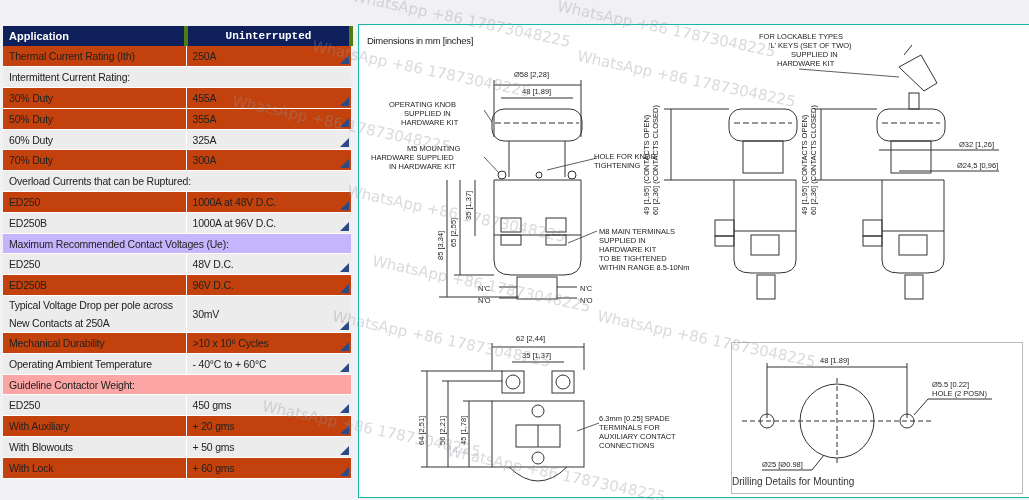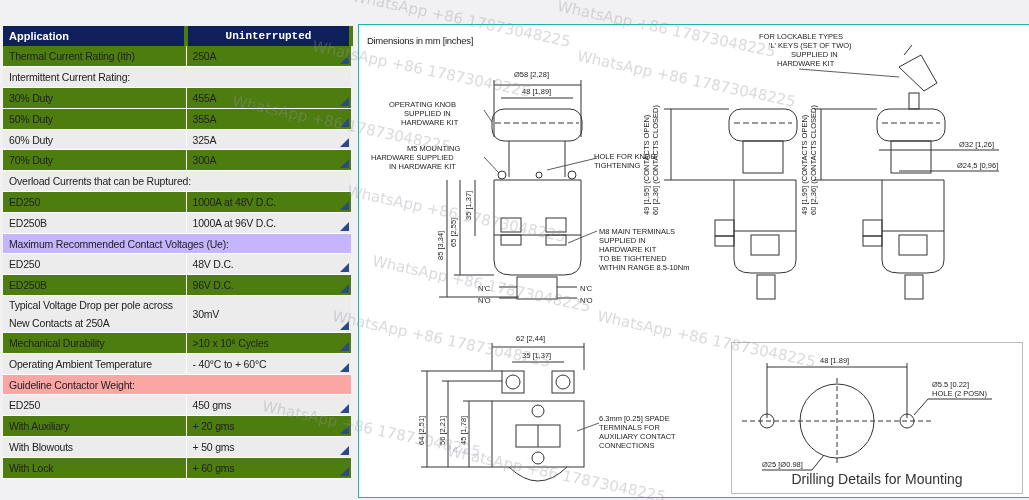--- a/index.html
+++ b/index.html
@@ -4,34 +4,34 @@
 <style>
   * { box-sizing: border-box; margin: 0; padding: 0; }
   html, body { width: 1029px; height: 500px; overflow: hidden; background: #f1f1f3; font-family: "Liberation Sans", sans-serif; }
   .page { position: relative; width: 1029px; height: 500px; }
 
   
   .spec-table { position: absolute; left: 3px; top: 26px; width: 350px; border-collapse: collapse; font-size: 10.5px; color: #222; }
   .spec-table th { background: #0f1f5c; color: #fff; text-align: left; height: 20px; padding: 0 6px; font-size: 11px; font-weight: bold; border-right: 4px solid #4d7c0f; }
   .spec-table th.val { text-align: center; font-family: Liberation Mono, monospace; }
   .spec-table td { height: 20.8px; padding: 0 6px; border-bottom: 1px solid #fff; position: relative; letter-spacing: -0.2px; }
-  .spec-table tr.odd td { background: #4d7c0f; }
+  .spec-table tr.odd td { background: #c2410c; }
   .spec-table tr.even td { background: #ececec; }
   .spec-table td.label { width: 183px; border-right: 1px solid #fff; }
   .spec-table td.value { text-align: left; }
   .spec-table td.section { background: #e8e8e8; }
   .spec-table tr.tall td { height: 26px; line-height: 18px; }
   .corner { position: absolute; right: 2px; bottom: 2px; width: 0; height: 0; border-left: 9px solid transparent; border-bottom: 9px solid #2c4a86; }
 
   
   .drawing { position: absolute; left: 358px; top: 24px; width: 766px; height: 474px; background: #fff; border: 1px solid #14b8a6; }
   .drawing svg { position: absolute; left: 0; top: 0; }
   .dim-title { position: absolute; left: 8px; top: 10px; font-size: 9.5px; color: #222; letter-spacing: -0.3px; }
   .drill-box { position: absolute; left: 372px; top: 317px; width: 292px; height: 152px; border: 1px solid #bbb; }
-  .drill-caption { position: absolute; left: 0; width: 100%; bottom: 6px; text-align: center; font-size: 14px; color: #333; }
+  .drill-caption { position: absolute; left: 0; width: 100%; bottom: 6px; font-size: 10px; color: #333; }
 
   .watermark { position: absolute; font-size: 15px; color: rgba(150,150,160,0.35); transform: rotate(12deg); white-space: nowrap; pointer-events: none; font-family: "DejaVu Sans", sans-serif; }
   .lbl { font-family: "Liberation Sans", sans-serif; font-size: 7.5px; fill: #222; }
 </style>
 </head>
 <body>
 
 <div class="page">
 
   <table class="spec-table">

